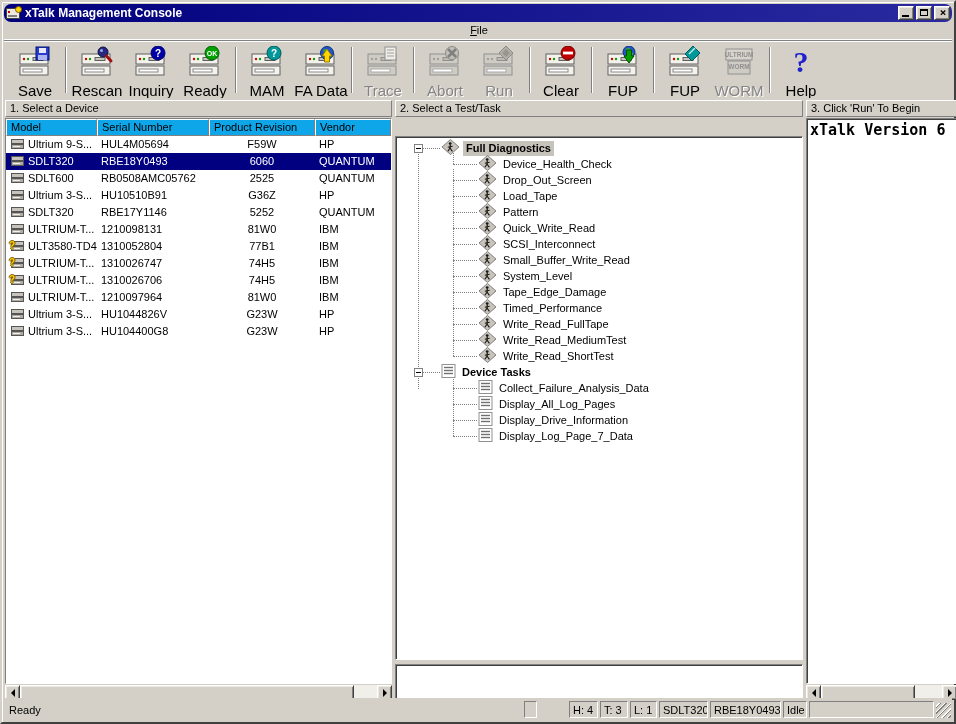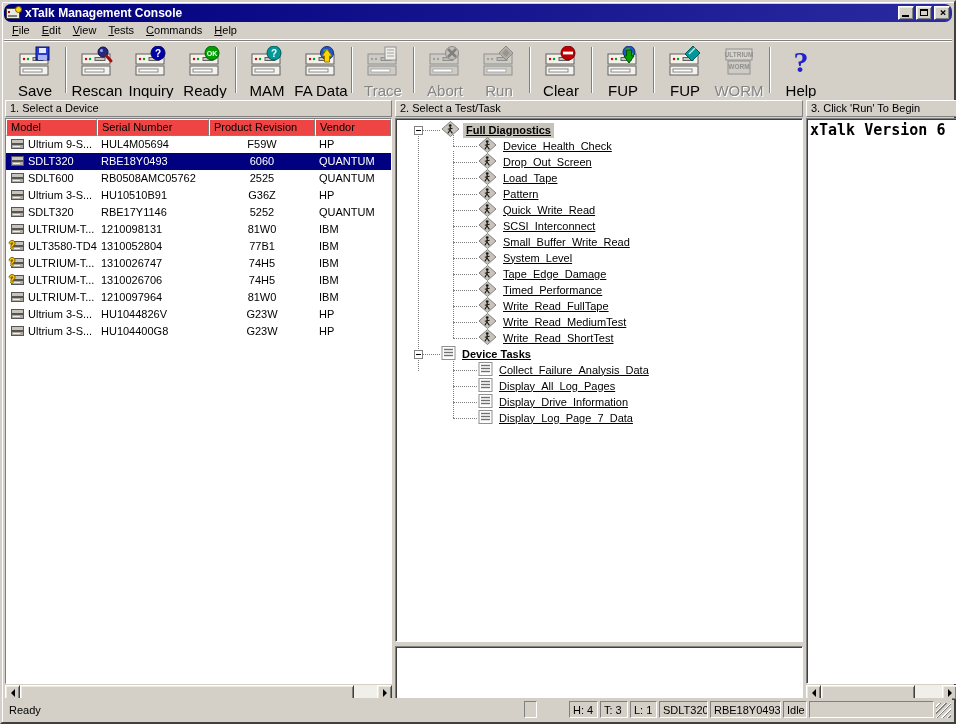--- a/index.html
+++ b/index.html
@@ -28,21 +28,21 @@
     position:relative; flex:none; }
   .winbtn .g-min { position:absolute; left:3px; bottom:2px; width:7px; height:2px; background:#000; }
   .winbtn .g-max { position:absolute; left:3px; top:2px; width:8px; height:7px;
     border:1px solid #000; border-top-width:2px; }
   .winbtn .g-close { position:absolute; left:0; top:-1px; width:16px; text-align:center;
     font-weight:bold; font-size:11px; color:#000; font-family:"DejaVu Sans Mono",monospace; }
 
   
   .menubar { position:absolute; left:2px; right:2px; top:20px; height:18px;
     background:#d4d0c8; display:flex; align-items:center; padding-left:2px;
-    border-bottom:1px solid #fff; }
+    border-bottom:1px solid #fff;flex-direction:column; }
   .menu-item { display:inline-block; padding:2px 6px 3px; cursor:default; }
   .menu-item::first-letter { text-decoration:underline; }
 
   
   .toolbar { position:absolute; left:2px; right:2px; top:38px; height:58px;
     background:#d4d0c8; border-top:1px solid #808080; box-shadow:inset 0 1px 0 #fff;
     display:flex; align-items:center; padding-left:4px; }
   .tb-group { display:flex; align-items:center; height:52px; }
   .tb-sep { width:2px; height:46px; margin:0 3px;
     border-left:1px solid #808080; border-right:1px solid #fff; }
@@ -61,38 +61,38 @@
   .panel-right { left:802px; width:151px;border-radius:13px; }
   .panel-header { height:17px; background:#d4d0c8; flex:none;
     border:1px solid; border-color:#fff #808080 #808080 #fff;
     padding:1px 0 0 4px; white-space:nowrap; overflow:hidden; }
   .sunken { border:1px solid; border-color:#808080 #fff #fff #808080;
     box-shadow: inset 1px 1px 0 #404040; background:#fff; }
 
   
   .table-wrap { flex:1; overflow:hidden; display:flex; flex-direction:column; margin-top:1px; }
   .thead { display:flex; flex:none; background:#d4d0c8; }
-  .th { height:17px; padding:1px 0 0 4px; background:#ef4444;
+  .th { height:17px; padding:1px 0 0 4px; background:#0ea5e9;
     border:1px solid; border-color:#fff #808080 #808080 #fff; white-space:nowrap; overflow:hidden; }
   .c-model{width:91px;} .c-serial{width:112px;} .c-rev{width:106px;} .c-vendor{flex:1;}
   .tbody { flex:1; background:#fff; overflow:hidden; }
   .trow { display:flex; height:17px; align-items:center; cursor:default; }
   .trow .td { padding-left:4px; white-space:nowrap; overflow:hidden; height:17px; line-height:17px; }
   .trow .td.c-rev { text-align:center; padding-left:0; }
   .trow.selected { background:#000080; color:#fff; }
   .dev-cell { display:flex; align-items:center; gap:2px; }
   .dev-icon { position:relative; width:15px; height:13px; flex:none; margin-left:1px; }
   .dev-icon .d1 { position:absolute; left:0; top:1px; width:13px; height:5px; background:#c8c4bc; border:1px solid #555; }
   .dev-icon .d2 { position:absolute; left:0; top:6px; width:13px; height:5px; background:#b0aca4; border:1px solid #555; }
   .dev-icon .d3 { position:absolute; left:2px; top:8px; width:7px; height:1px; background:#eee; }
   .dev-flag { position:absolute; left:-2px; top:-3px; font-weight:bold; font-size:10px; color:#ffcc00;
     text-shadow:-1px 0 #806000, 0 1px #806000, 1px 0 #806000, 0 -1px #806000; }
 
   
-  .tree-wrap { height:524px; flex:none; margin-top:1px; padding:3px 0 0 6px; position:relative; overflow:hidden;text-decoration:underline; }
+  .tree-wrap { height:524px; flex:none; margin-top:19px; padding:3px 0 0 6px; position:relative; overflow:hidden; }
   .tree-root-line { position:absolute; left:22px; top:11px; width:0; height:241px; border-left:1px dotted #808080; }
   .tnode { height:16px; display:flex; align-items:center; position:relative; }
   .t-exp { width:9px; height:9px; background:#fff; border:1px solid #808080; flex:none;
     margin-left:12px; position:relative; z-index:2; }
   .t-exp::after { content:""; position:absolute; left:1px; top:3px; width:5px; height:1px; background:#000; }
   .t-hline { border-top:1px dotted #808080; height:0; flex:none; }
   .t-hline.root { width:17px; }
   .t-hline.child { width:24px; margin-left:51px; }
   .t-icon { flex:none; margin:0 3px 0 1px; position:relative; z-index:2; }
   .t-label { padding:1px 3px 2px; white-space:nowrap; }

